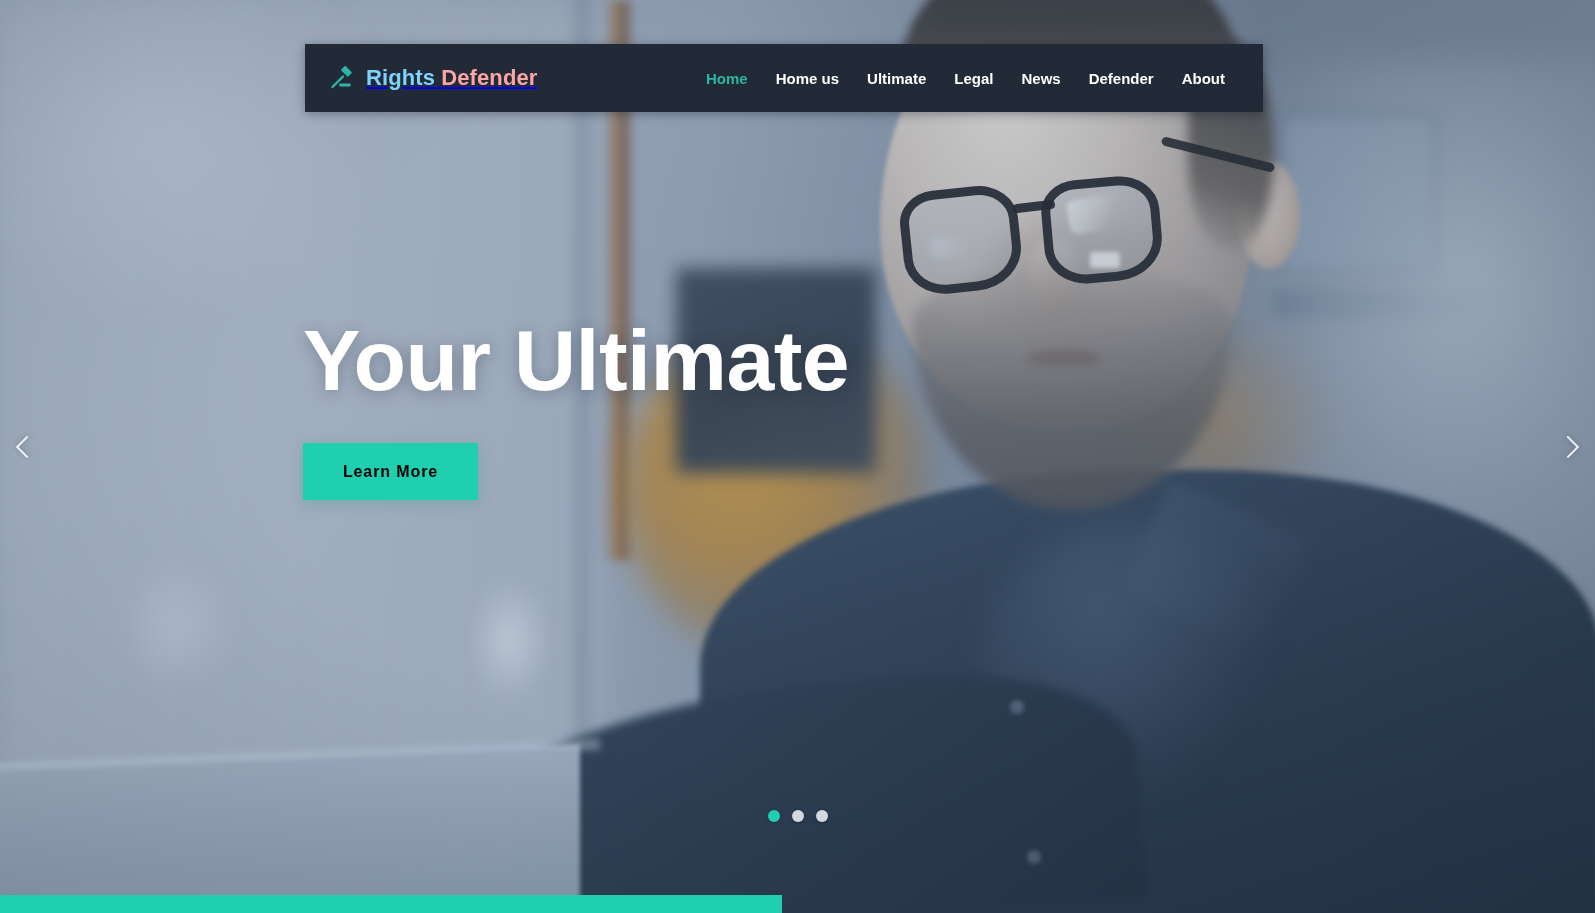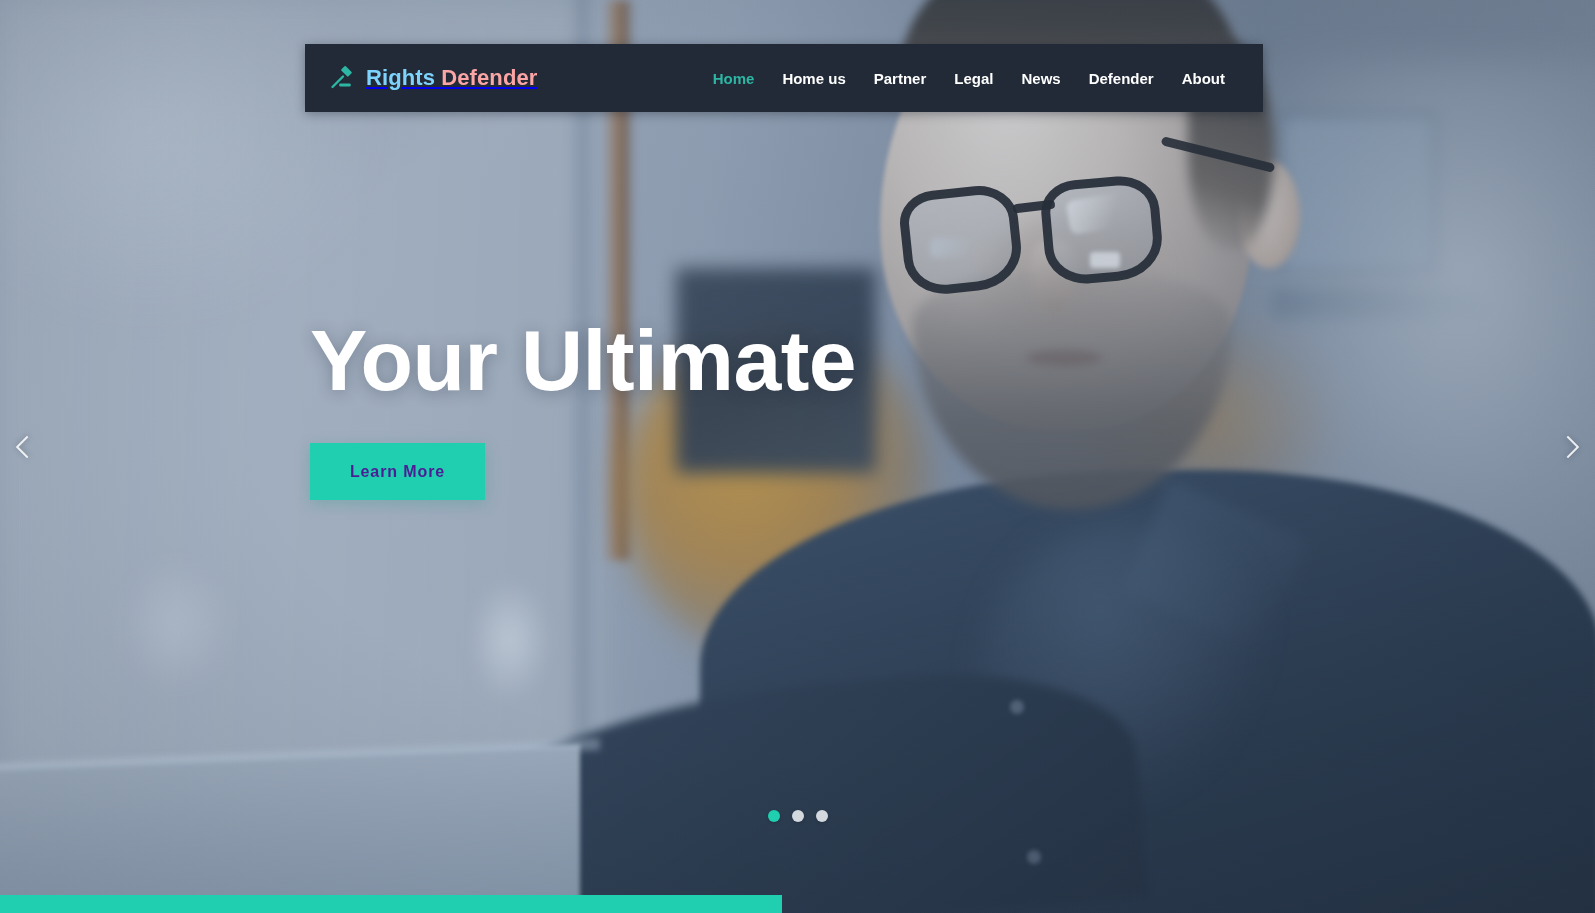--- a/index.html
+++ b/index.html
@@ -252,38 +252,38 @@
 
   .main-nav { margin-left:auto; margin-right:24px; display:flex; align-items:center;text-align:center; }
   .nav-link {
     color:#ffffff; font-size:15px; font-weight:bold; text-decoration:none;
     padding:0 14px; white-space:nowrap; cursor:pointer;
   }
   .nav-link.active { color:#2cb6a3; }
 
   
   .hero-content {
-    position:absolute; left:310px; top:318px; width:900px; z-index:20;
+    position:absolute; left:303px; top:318px; width:900px; z-index:20;
   }
   .hero-title {
     color:#ffffff; font-size:86px; font-weight:bold; line-height:.99;
     letter-spacing:-.5px;
     text-shadow:0 2px 16px rgba(26,38,54,.30);
     white-space:nowrap;
   }
   .hero-sub {
     margin-top:33px;
     color:#f0f4f8; font-size:19px; line-height:1.45; max-width:548px;
     text-shadow:0 1px 8px rgba(26,38,54,.35);
   }
   .hero-btn {
     margin-top:40px;
     display:inline-flex; align-items:center; justify-content:center;
     width:175px; height:57px;
-    background:#1fcfaf; color:#4c1d95;
+    background:#1fcfaf; color:#000000;
     font-size:16px; font-weight:bold; letter-spacing:.9px;
     border:none; cursor:pointer;
     box-shadow:0 4px 14px rgba(18,150,126,.25);
   }
 
   
   .slider-arrow {
     position:absolute; top:430px; width:34px; height:34px; z-index:25;
     cursor:pointer; display:flex; align-items:center; justify-content:center;
   }
@@ -382,21 +382,21 @@
       </svg>
     </span>
     <span class="brand-text">
       <span class="w1">Rights</span><span> </span><span class="w2" style="color: #fca5a5;">Defender</span>
     </span>
   </a>
 
   <nav class="main-nav">
     <a class="nav-link active" href="#" style="color: rgb(44, 182, 163);">Home</a>
     <a class="nav-link" href="#">Home us</a>
-    <a class="nav-link" href="#">Partner</a>
+    <a class="nav-link" href="#">Ultimate</a>
     <a class="nav-link" href="#">Legal</a>
     <a class="nav-link" href="#">News</a>
     <a class="nav-link" href="#">Defender</a>
     <a class="nav-link" href="#">About</a>
   </nav>
 </header>
 
 <div class="hero-content">
   <h1 class="hero-title">
     <div>Your Ultimate</div>

